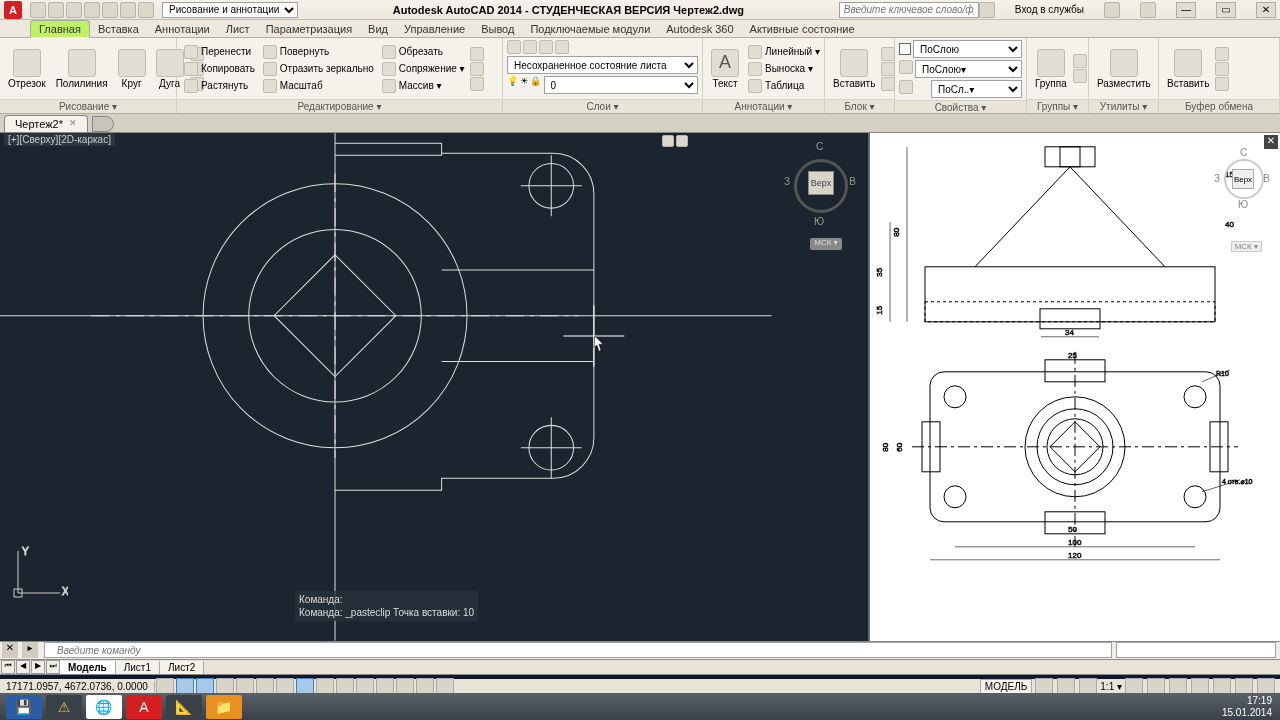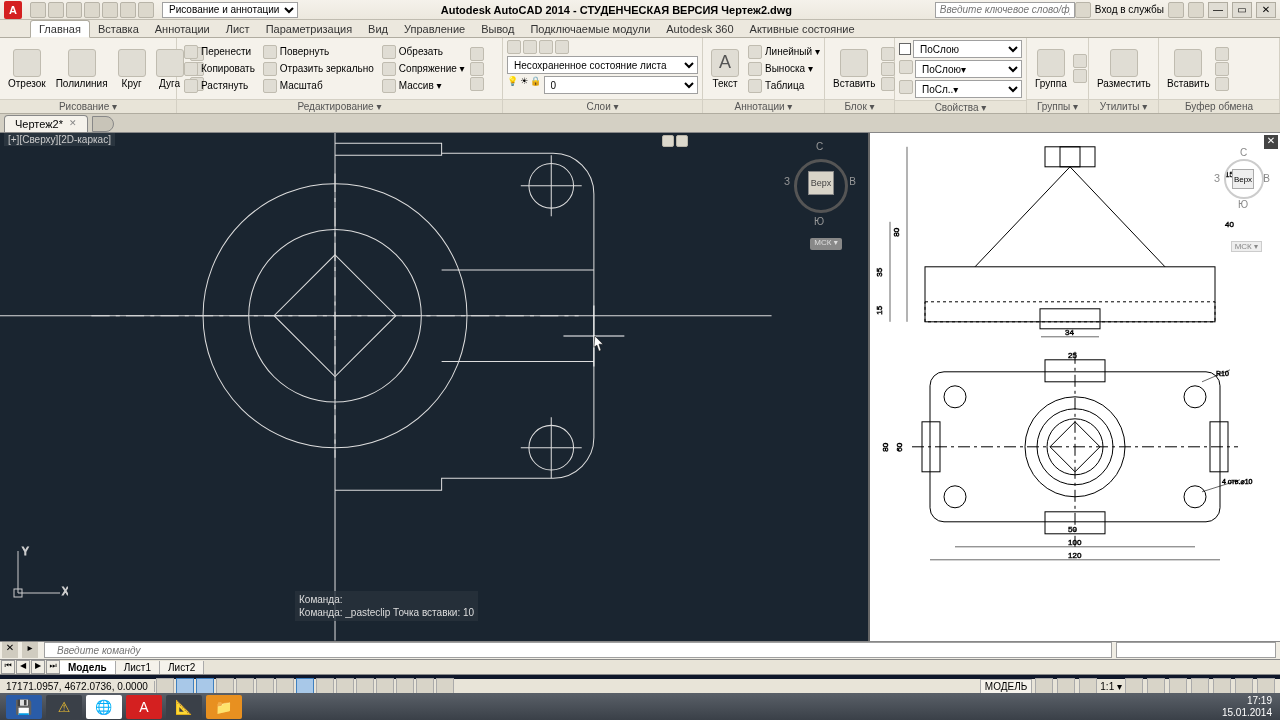--- a/index.html
+++ b/index.html
@@ -7,28 +7,28 @@
 .window { width: 1280px; height: 720px; position: relative; display: flex; flex-direction: column; }
 
 
 .titlebar { height: 20px; background: linear-gradient(#f5f2eb, #ece8de); display: flex; align-items: center; font-size: 11px; border-bottom: 1px solid #c0bcb0; }
 .app-icon { width: 18px; height: 18px; background: #d42020; margin: 1px 4px; border-radius: 2px; display: flex; align-items: center; justify-content: center; color: #fff; font-weight: bold; font-size: 11px; }
 .qat { display: flex; gap: 2px; margin-left: 4px; }
 .qat-btn { width: 16px; height: 16px; background: #dcd8cc; border: 1px solid #b8b4a8; border-radius: 2px; }
 .workspace-select { margin-left: 8px; height: 16px; width: 136px; font-size: 10px; padding: 0 2px; border: 1px solid #a0a0a0; background: #fff; }
 .title-text { flex: 1; text-align: center; font-weight: bold; font-size: 11px; }
 .search-box { width: 140px; height: 16px; font-size: 10px; padding: 0 4px; border: 1px solid #a0a0a0; color: #888; font-style: italic; }
-.title-right { display: flex; align-items: center; gap: 4px; margin-right: 4px; }
+.title-right { display: flex; align-items: center; gap: 20px; margin-right: 4px; }
 .title-right span { font-size: 10px; }
 .win-btn { width: 20px; height: 16px; background: #e0ddd4; border: 1px solid #b0aca0; font-size: 10px; display: flex; align-items: center; justify-content: center; }
 
 
 .ribbon-tabs { height: 18px; background: #ece8de; display: flex; align-items: flex-end; border-bottom: 1px solid #b0aca0; padding-left: 30px; font-size: 11px; }
 .ribbon-tab { padding: 2px 8px; cursor: pointer; color: #333; }
-.ribbon-tab.active { background: #ffffff; border: 1px solid #b0aca0; border-bottom: 1px solid #f5f2eb; margin-bottom: -1px; border-radius: 3px 3px 0 0; }
+.ribbon-tab.active { background: #bef264; border: 1px solid #b0aca0; border-bottom: 1px solid #f5f2eb; margin-bottom: -1px; border-radius: 3px 3px 0 0; }
 
 
 .ribbon { height: 76px; background: #f5f2eb; display: flex; border-bottom: 1px solid #b0aca0; }
 .ribbon-panel { border-right: 1px solid #d4d0c4; display: flex; flex-direction: column; }
 .panel-body { flex: 1; display: flex; align-items: center; padding: 2px 4px; gap: 2px; }
 .panel-title { height: 14px; background: #e8e4d8; font-size: 10px; text-align: center; color: #555; border-top: 1px solid #d4d0c4; padding-top: 1px; }
 .big-btn { display: flex; flex-direction: column; align-items: center; padding: 2px 4px; font-size: 10px; gap: 1px; }
 .big-icon { width: 28px; height: 28px; background: #e0ddd4; border: 1px solid #c0bcb0; border-radius: 3px; }
 .sm-row { display: flex; flex-direction: column; gap: 1px; }
 .sm-btn { display: flex; align-items: center; gap: 3px; font-size: 10px; padding: 1px 3px; white-space: nowrap; }
@@ -272,21 +272,21 @@
     <div class="ribbon-panel" style="width:132px">
       <div class="panel-body" style="flex-direction:column;align-items:stretch;gap:2px">
         <div style="display:flex;gap:2px;align-items:center">
             <span class="color-sw" style="background:#fff"></span>
             <select class="ribbon-combo" style="flex:1"><option>ПоСлою</option></select>
           </div>
         <div style="display:flex;gap:2px">
             <span class="sm-icon"></span>
             <select class="ribbon-combo" style="flex:1"><option>ПоСлою▾</option></select>
           </div>
-        <div style="display:flex;gap:2px">
+        <div style="display:flex;gap:18px">
             <span class="sm-icon"></span>
             <select class="ribbon-combo" style="flex:1"><option>ПоСл..▾</option></select>
           </div>
       </div>
       <div class="panel-title">Свойства ▾</div>
     </div>
 
     <div class="ribbon-panel" style="width:62px">
       <div class="panel-body">
         <div class="big-btn">

